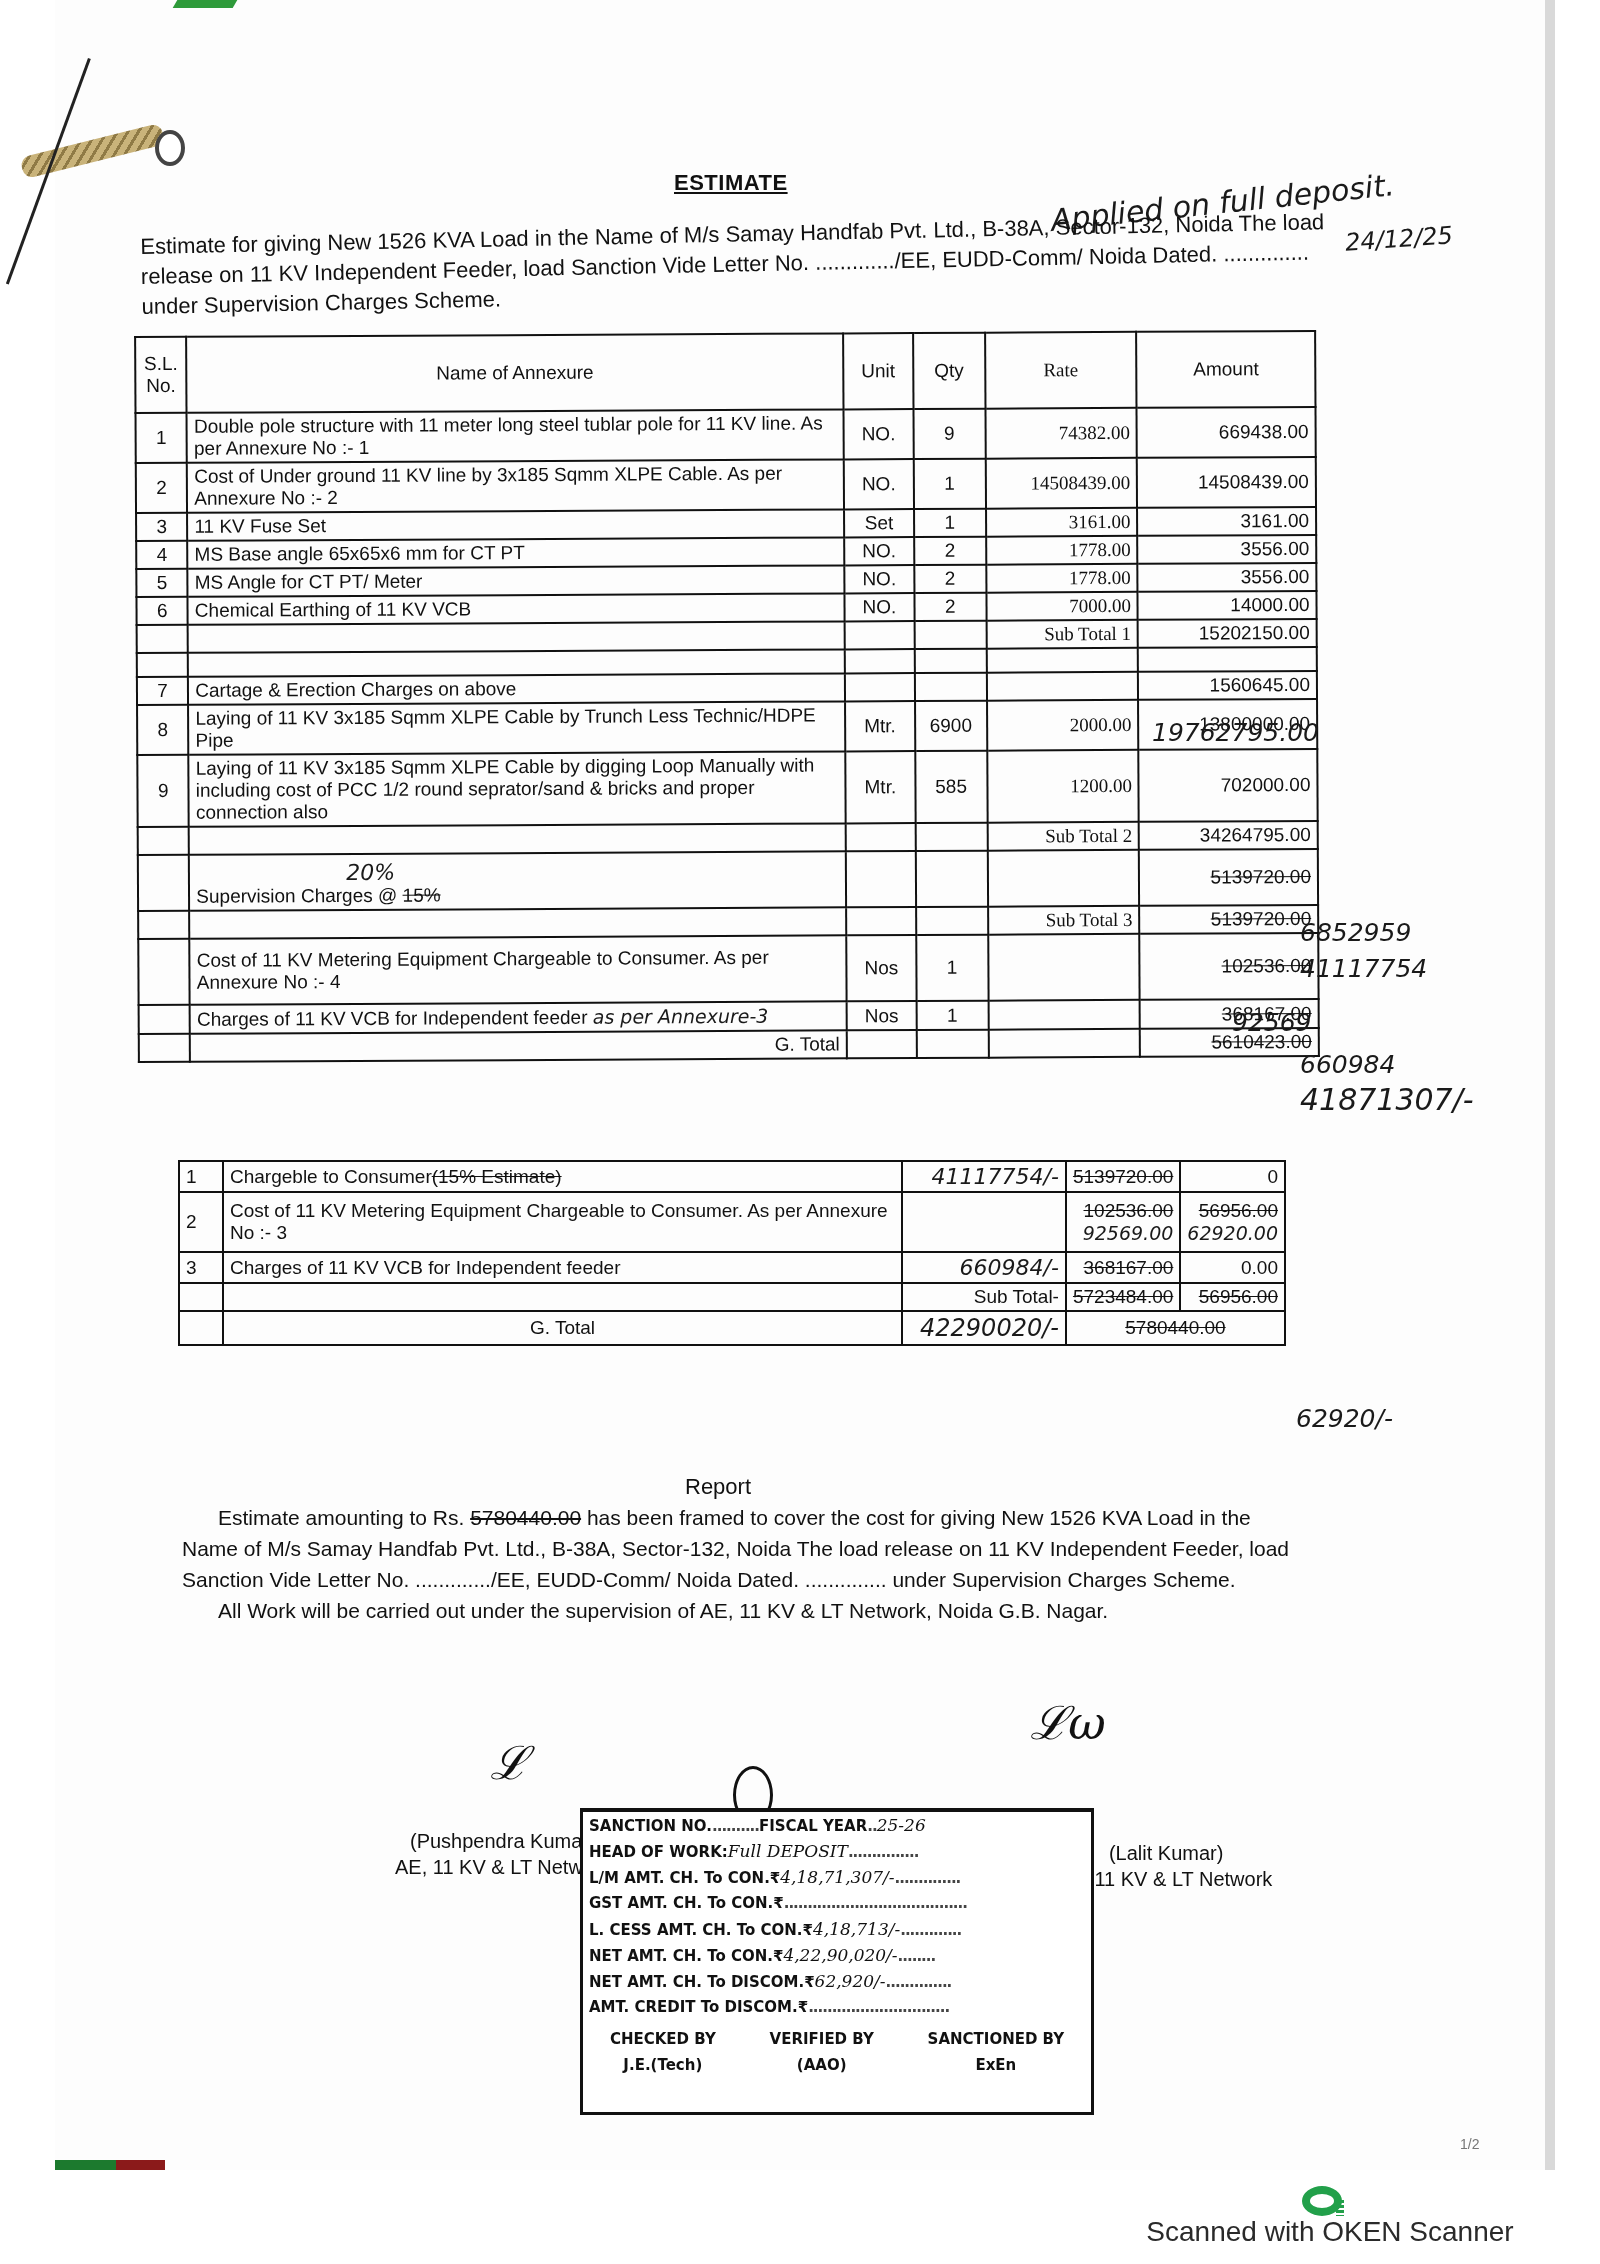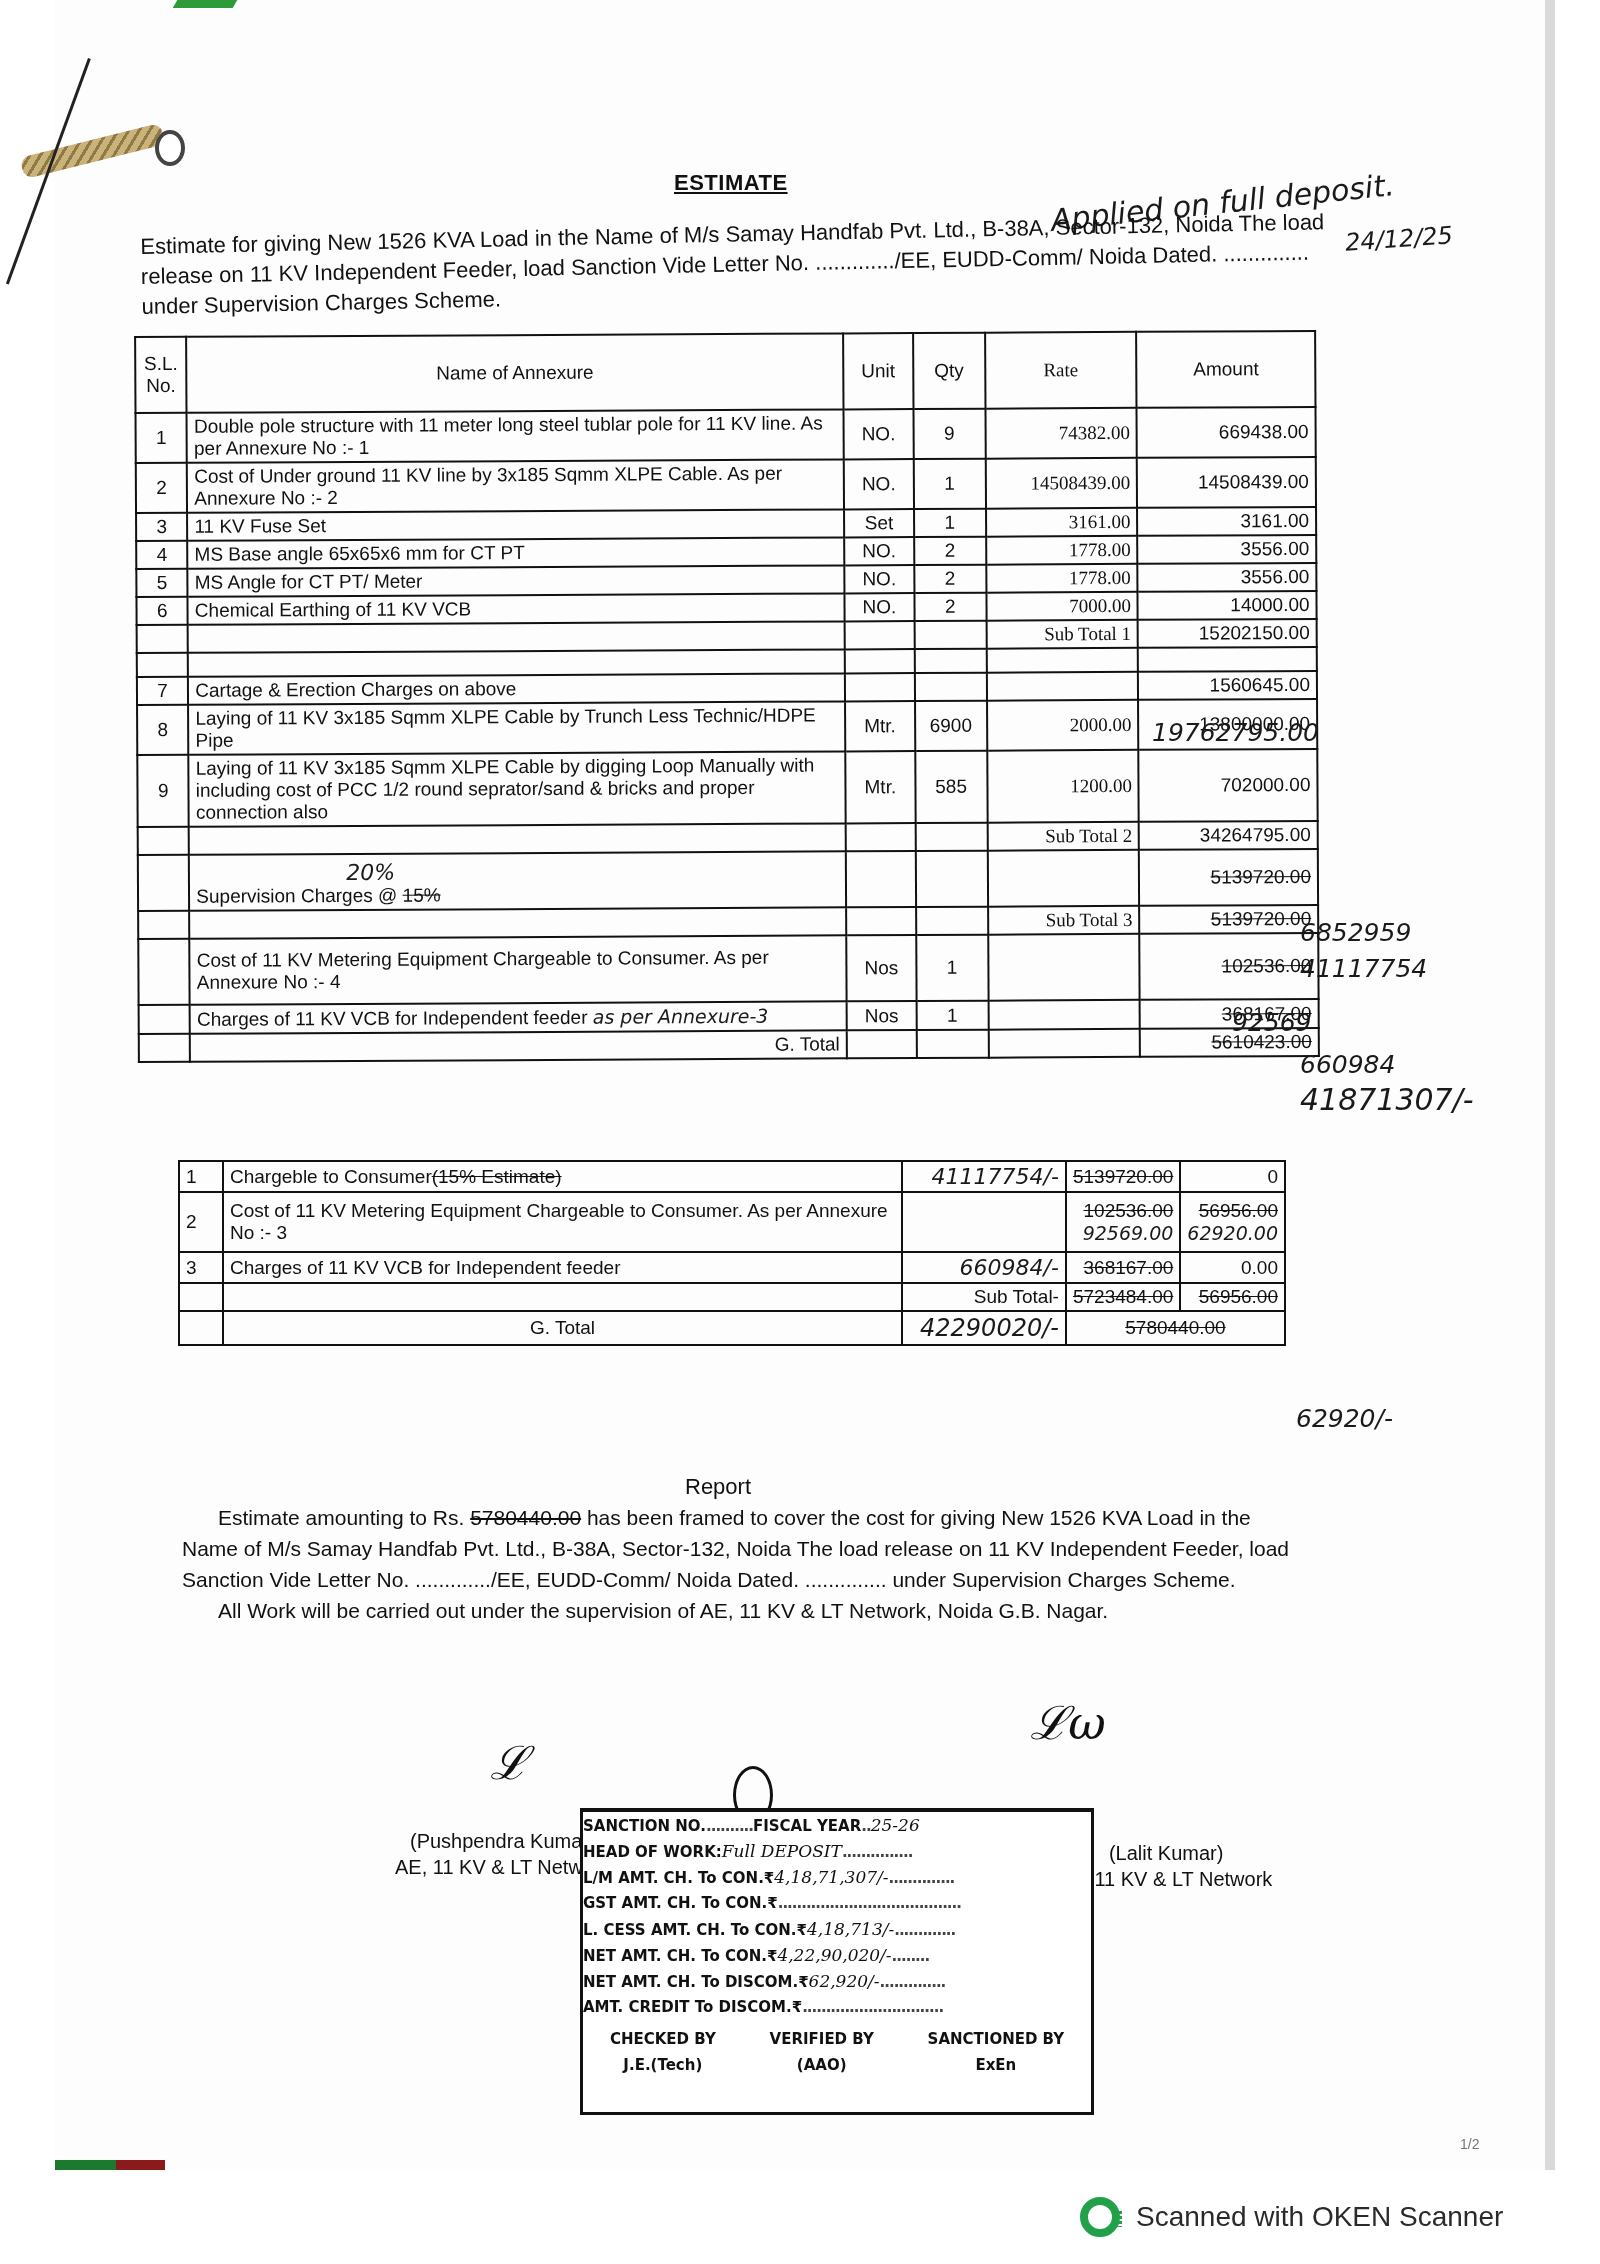--- a/index.html
+++ b/index.html
@@ -26,25 +26,25 @@
   .c-amt{width:160px;text-align:right;}
   .strike{text-decoration:line-through;}
   .note{position:absolute;font-size:25px;}
   .t2{position:absolute;left:178px;top:1160px;width:1108px;font-size:19px;}
   .t2 td{border:2px solid #111;padding:2px 6px;}
   .report-head{position:absolute;left:685px;top:1474px;font-size:22px;}
   .report{position:absolute;left:182px;top:1502px;width:1110px;font-size:21px;line-height:31px;}
   .report p{margin:0;text-indent:36px;}
   .sig{position:absolute;font-size:20px;text-align:center;line-height:26px;}
   .stamp{position:absolute;left:580px;top:1808px;width:508px;height:300px;border:3px solid #111;border-top:4px solid #111;background:#fff;font-size:15px;font-weight:bold;font-family:"DejaVu Sans",sans-serif;}
-  .stamp .row{height:26px;line-height:26px;white-space:nowrap;overflow:hidden;}
+  .stamp .row{height:26px;line-height:26px;padding-left:6px;white-space:nowrap;overflow:hidden;}
   .stamp .dots{color:#444;letter-spacing:-1px;}
   .stamp .val{font-family:"DejaVu Serif",serif;font-style:italic;font-weight:normal;font-size:17px;}
   .stamp .foot{display:flex;justify-content:space-around;margin-top:10px;}
-  .scanner{position:absolute;left:1080px;top:2186px;width:500px;height:62px;display:flex;align-items:center;}
+  .scanner{position:absolute;left:1080px;top:2186px;width:500px;height:62px;display:flex;align-items:center;flex-direction:column;}
   .scanner-logo{width:40px;height:40px;border-radius:50%;border:8px solid #22a04a;box-sizing:border-box;margin-right:16px;position:relative;}
   .scanner-logo:after{content:"";position:absolute;right:-10px;top:6px;width:8px;height:16px;background:repeating-linear-gradient(180deg,#22a04a 0 3px,transparent 3px 5px);}
   .scanner-text{font-size:28px;color:#2a2a2a;}
   .page-num{position:absolute;left:1460px;top:2136px;font-size:14px;color:#777;}
   .bottom-strip{position:absolute;left:55px;top:2160px;width:110px;height:10px;background:linear-gradient(90deg,#1c7a2e 0 55%,#8b1a1a 55% 100%);}
   .sig-hand{position:absolute;font-family:"DejaVu Serif",serif;font-style:italic;font-size:46px;}
   .oval{position:absolute;left:733px;top:1766px;width:34px;height:52px;border:3px solid #111;border-radius:50%;}
 </style>
 </head>
 <body>

